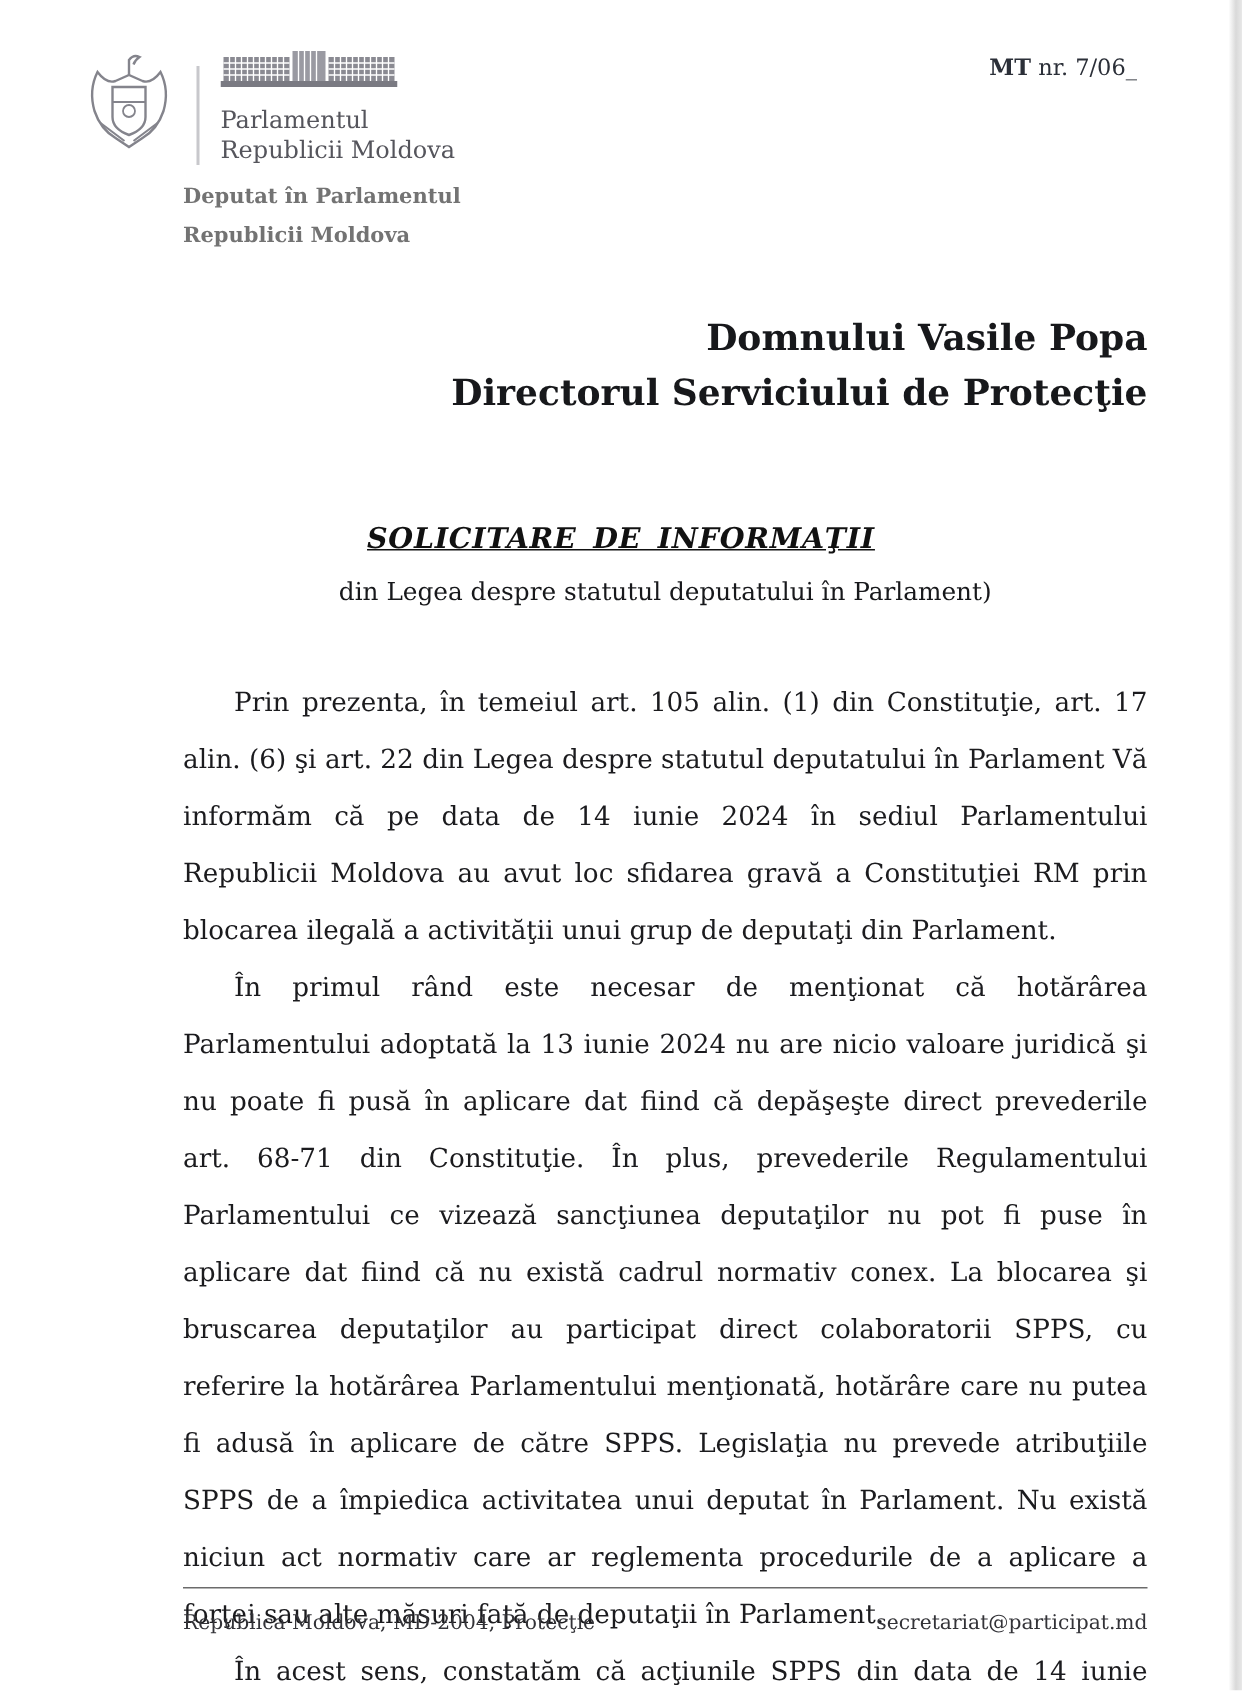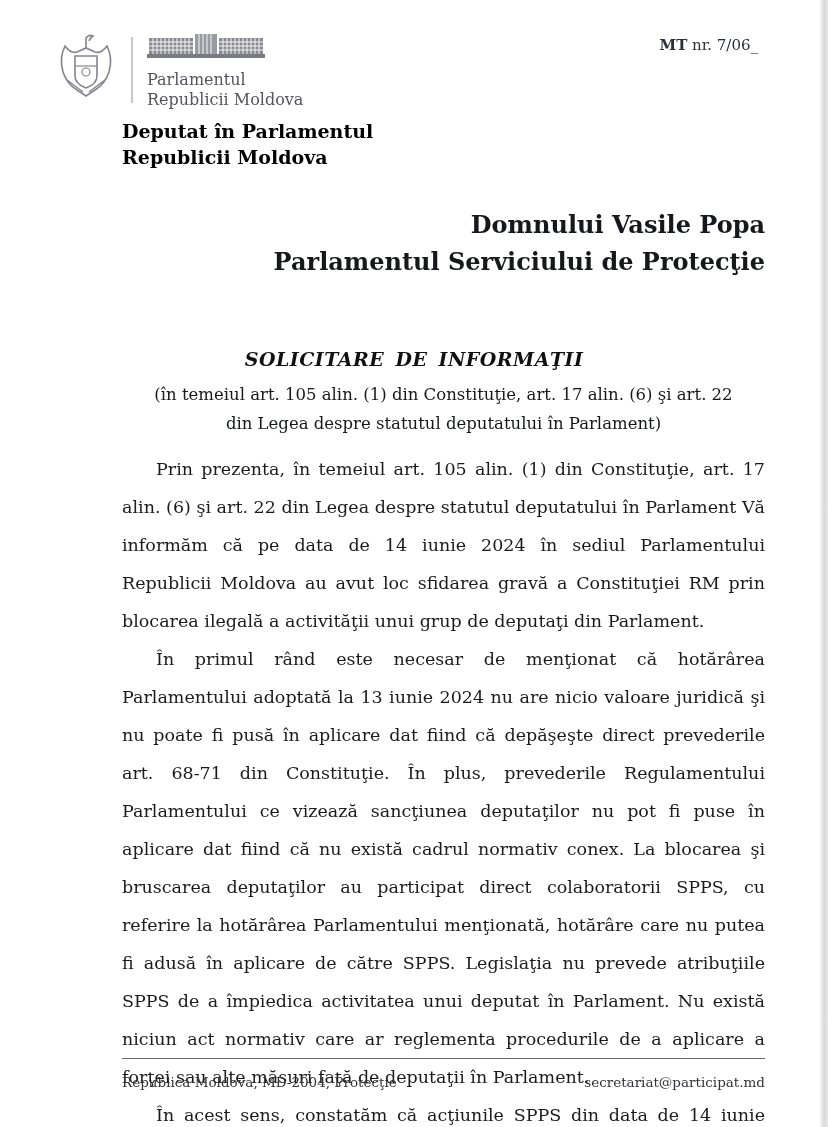--- a/index.html
+++ b/index.html
@@ -11,50 +11,50 @@
     position: relative;
     overflow: hidden;
   }
   .page-edge {
     position: absolute; right: 0; top: 0; width: 9px; height: 1127px;
     background: linear-gradient(to right, #ffffff, #d9d9d9 55%, #e8e8e8);
   }
   
   .letterhead {
     position: absolute; left: 55px; top: 30px;
-    display: flex; align-items: center; gap: 14px;
+    display: flex; align-items: flex-end; gap: 14px;
   }
   .coa { width: 62px; height: 72px; }
   .lh-divider { width: 2px; height: 66px; background: #c8c8cc; }
   .lh-right { display: flex; flex-direction: column; }
   .building { width: 118px; height: 34px; margin-bottom: 2px; }
   .lh-name {
     font-size: 16px; line-height: 20px; color: #55555c;
     font-family: "DejaVu Serif", serif;
   }
   .ref-block {
     position: absolute; right: 70px; top: 28px; text-align: left;
     font-size: 15px; color: #2b2f38; line-height: 34px;
   }
   .ref-bold { font-weight: bold; text-align: right; }
   
   .sender {
     position: absolute; left: 122px; top: 118px;
-    font-size: 19px; font-weight: bold; line-height: 26px; color: #000000;
+    font-size: 14px; font-weight: bold; line-height: 26px; color: #737373;
   }
   
   .addressee {
     position: absolute; right: 63px; top: 206px; text-align: right;
     font-size: 24px; font-weight: bold; line-height: 37px; color: #17181b;
   }
   
   .doc-title {
     position: absolute; left: 0; width: 828px; top: 348px; text-align: center;
     font-size: 19px; font-style: italic; font-weight: bold;
-    letter-spacing: 0.5px; color: #111; word-spacing: 4px;
+    letter-spacing: 0.5px; color: #111; word-spacing: 4px; text-decoration: underline;
   }
   .doc-subtitle {
     position: absolute; left: 122px; width: 643px; top: 380px; text-align: center;
     font-size: 16.5px; line-height: 29px; color: #17181b;
   }
   
   .body-text {
     position: absolute; left: 122px; top: 450px; width: 643px;
     font-size: 17.5px; line-height: 38px; color: #1b1b1e;
     text-align: justify;
@@ -123,26 +123,25 @@
   <div><span class="ref-bold">MT</span><span> nr. 7/06_</span></div>
 </div>
 
 <div class="sender">
   <div>Deputat în Parlamentul</div>
   <div>Republicii Moldova</div>
 </div>
 
 <div class="addressee">
   <div>Domnului Vasile Popa</div>
-  <div>Parlamentul Serviciului de Protecţie</div>
+  <div>Directorul Serviciului de Protecţie</div>
 </div>
 
 <div class="doc-title">SOLICITARE DE INFORMAŢII</div>
 <div class="doc-subtitle">
-  <div>(în temeiul art. 105 alin. (1) din Constituţie, art. 17 alin. (6) şi art. 22</div>
   <div>din Legea despre statutul deputatului în Parlament)</div>
 </div>
 
 <div class="body-text">
   <p>Prin prezenta, în temeiul art. 105 alin. (1) din Constituţie, art. 17 alin. (6) şi art. 22 din Legea despre statutul deputatului în Parlament Vă informăm că  pe data de 14 iunie 2024 în sediul Parlamentului Republicii Moldova au avut loc sfidarea gravă a Constituţiei RM prin blocarea ilegală a activităţii unui grup de deputaţi din Parlament.</p>
   <p>În primul rând este necesar de menţionat că hotărârea Parlamentului adoptată la 13 iunie 2024 nu are nicio valoare juridică şi nu poate fi pusă în aplicare dat fiind că depăşeşte direct prevederile art. 68-71 din Constituţie. În plus, prevederile Regulamentului Parlamentului ce vizează sancţiunea deputaţilor nu pot fi puse în aplicare dat fiind că nu există cadrul normativ conex. La blocarea şi bruscarea deputaţilor au participat direct colaboratorii SPPS, cu referire la hotărârea Parlamentului menţionată, hotărâre care nu putea fi adusă în aplicare de către SPPS. Legislaţia nu prevede atribuţiile SPPS de a împiedica activitatea unui deputat în Parlament. Nu există niciun act normativ care ar reglementa procedurile de a aplicare a forţei sau alte măsuri faţă de deputaţii în Parlament.</p>
   <p>În acest sens, constatăm că acţiunile SPPS din data de 14 iunie 2024 au depăşit flagrant atribuţiile funcţionale, fapt care urmează a fi sancţionat  conform legislaţiei în vigoare.</p>
 </div>
 
 <div class="footer-rule"></div>

